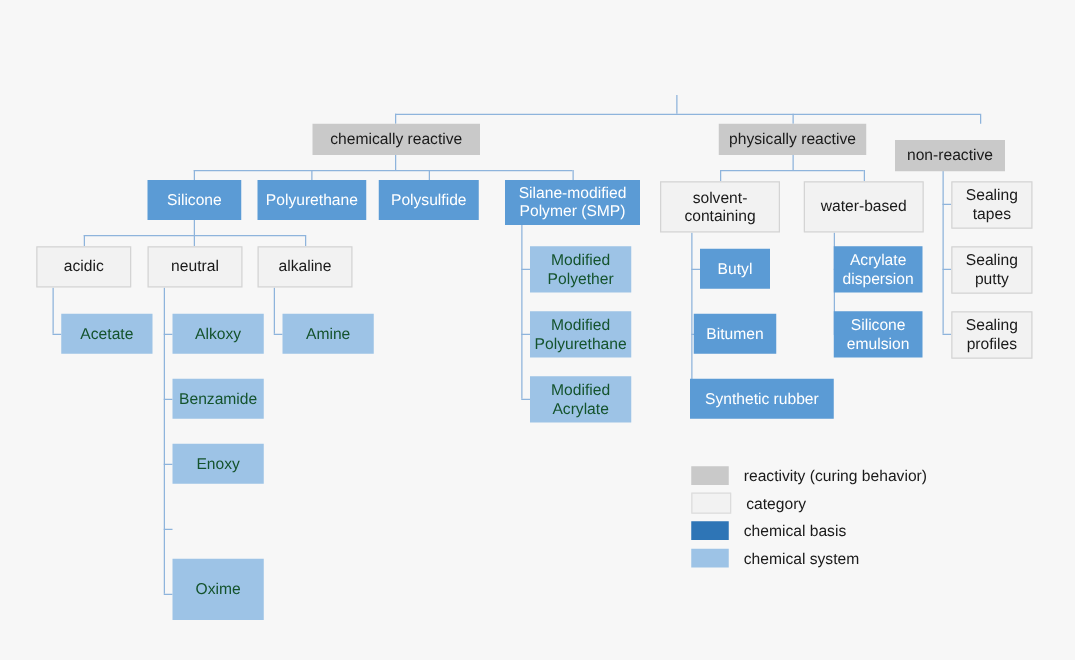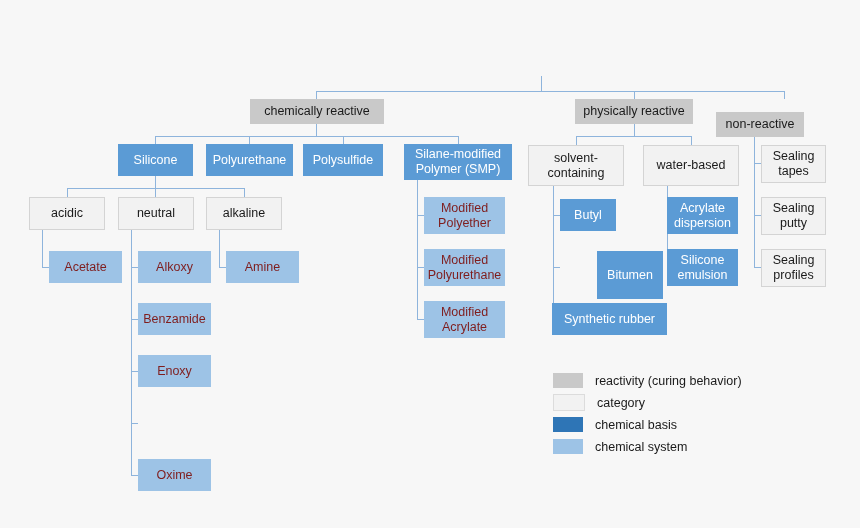--- a/index.html
+++ b/index.html
@@ -47,21 +47,21 @@
     color: #1a1a1a;
   }
   
   .n-basis {
     background: #5b9bd5;
     color: #ffffff;
   }
   
   .n-sys {
     background: #9dc3e6;
-    color: #7f1d1d;
+    color: #14532d;
   }
   .edge {
     position: absolute;
     background: #8eb4dc;
     z-index: 1;
   }
   .edge.h { height: 1px; }
   .edge.v { width: 1px; }
 
   
@@ -199,21 +199,21 @@
   </div>
   <div class="node n-sys" style="left:226px; top:251px; width:73px; height:32px;">
     <span>Amine</span>
   </div>
   <div class="node n-sys" style="left:138px; top:303px; width:73px; height:32px;">
     <span>Benzamide</span>
   </div>
   <div class="node n-sys" style="left:138px; top:355px; width:73px; height:32px;">
     <span>Enoxy</span>
   </div>
-  <div class="node n-sys" style="left:138px; top:459px; width:73px; height:32px;">
+  <div class="node n-sys" style="left:138px; top:447px; width:73px; height:49px;">
     <span>Oxime</span>
   </div>
 
   <div class="node n-sys" style="left:424px; top:197px; width:81px; height:37px; flex-direction:column;">
     <span>Modified</span>
     <span>Polyether</span>
   </div>
   <div class="node n-sys" style="left:424px; top:249px; width:81px; height:37px; flex-direction:column;">
     <span>Modified</span>
     <span>Polyurethane</span>
@@ -227,21 +227,21 @@
     <span>solvent-</span>
     <span>containing</span>
   </div>
   <div class="node n-cat" style="left:643px; top:145px; width:96px; height:41px;">
     <span>water-based</span>
   </div>
 
   <div class="node n-basis" style="left:560px; top:199px; width:56px; height:32px;justify-content:center;">
     <span>Butyl</span>
   </div>
-  <div class="node n-basis" style="left:555px; top:251px; width:66px; height:48px;margin-left:42px;">
+  <div class="node n-basis" style="left:555px; top:251px; width:66px; height:32px;">
     <span>Bitumen</span>
   </div>
   <div class="node n-basis" style="left:552px; top:303px; width:115px; height:32px;">
     <span>Synthetic rubber</span>
   </div>
 
   <div class="node n-basis" style="left:667px; top:197px; width:71px; height:37px; flex-direction:column;">
     <span>Acrylate</span>
     <span>dispersion</span>
   </div>

